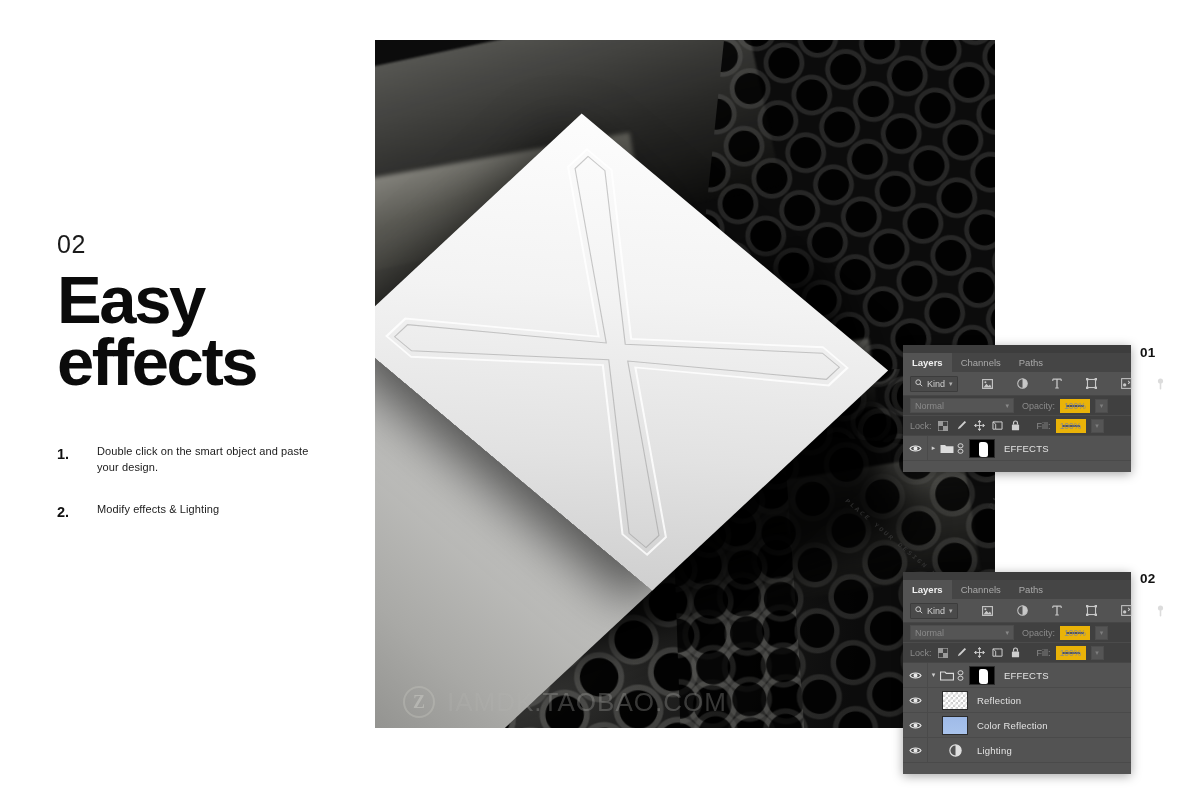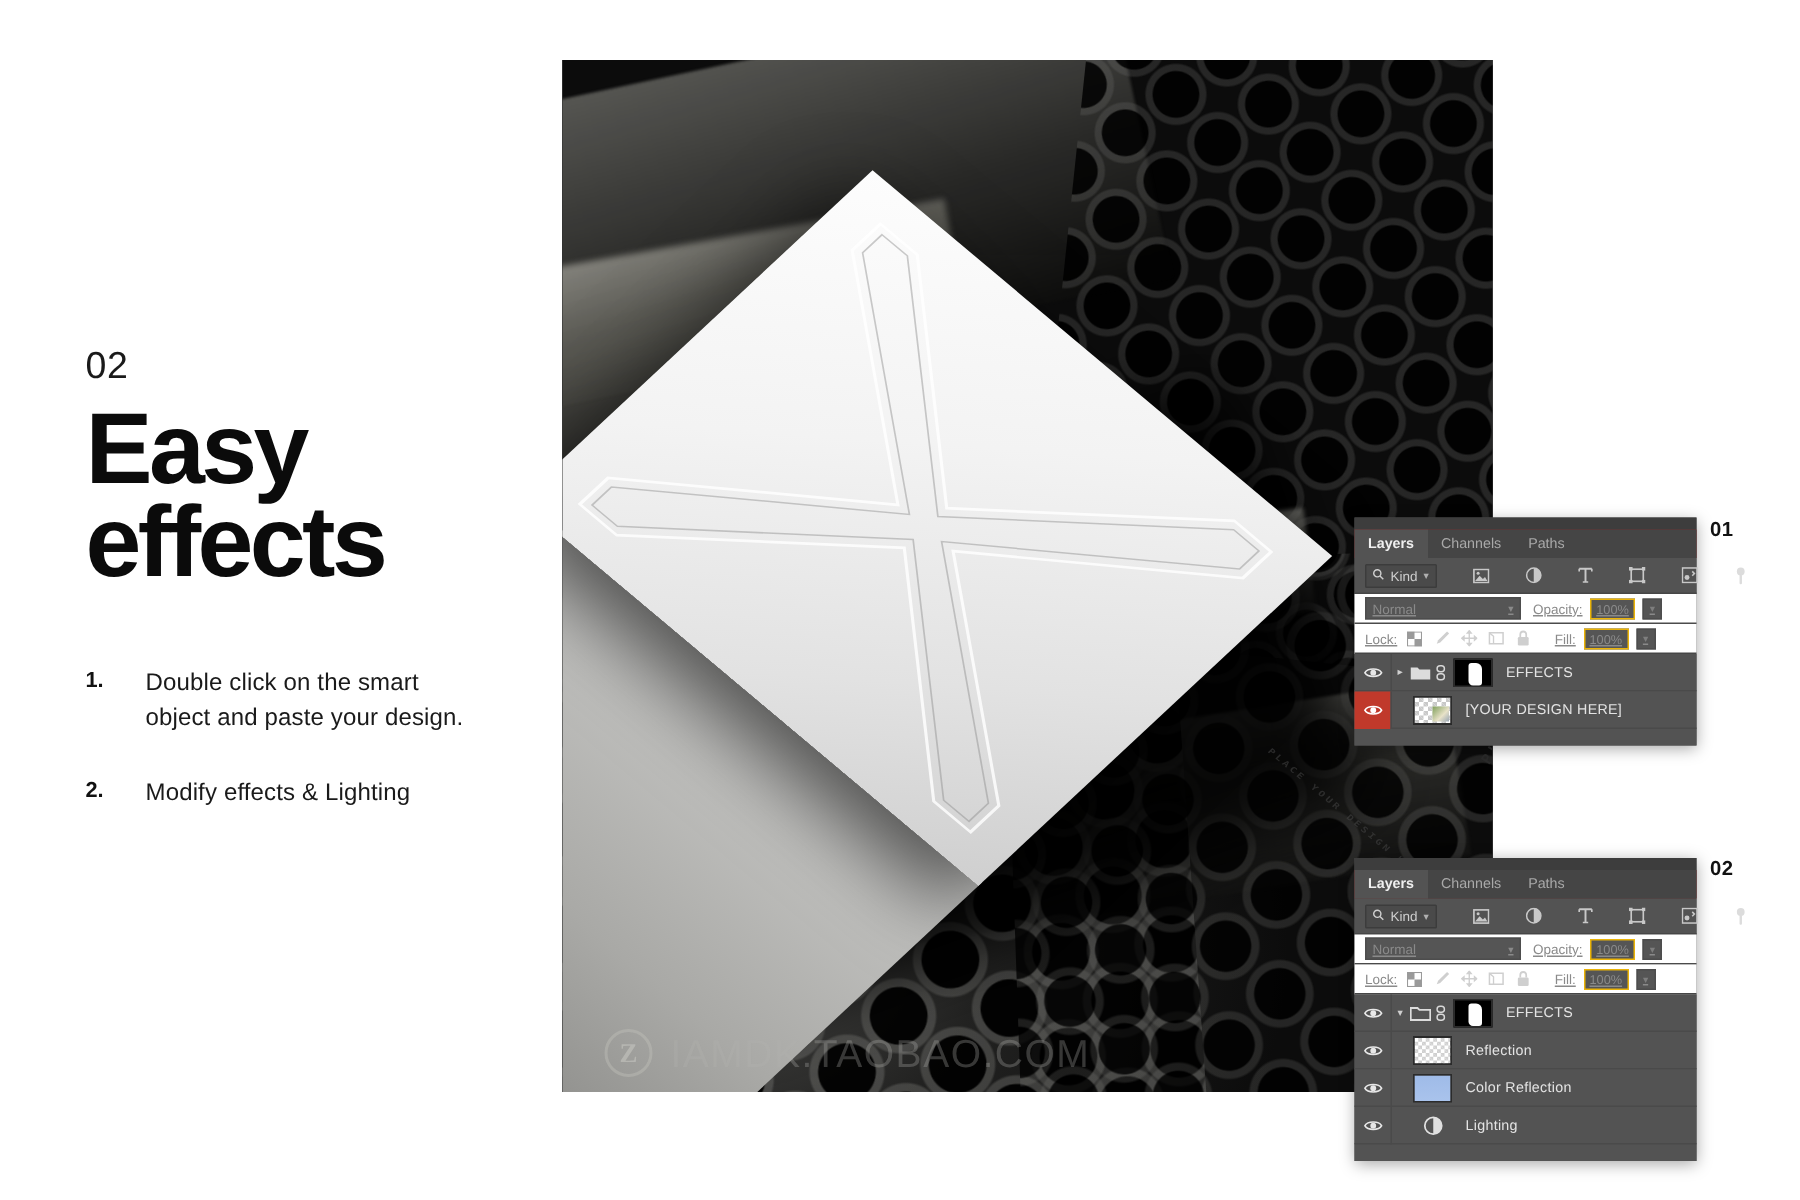--- a/index.html
+++ b/index.html
@@ -22,21 +22,21 @@
     font-size: 67px; font-weight: 700; line-height: .92;
     letter-spacing: -2.4px; color: #0b0b0b;
   }
   .instructions { margin-top: 52px; width: 260px; }
   .instr-row { display: flex; margin-bottom: 26px; }
   .instr-num {
     width: 40px; flex: 0 0 40px;
     font-size: 14.5px; font-weight: 700; color: #111; line-height: 1.45;
   }
   .instr-text {
-    font-size: 16px; color: #1a1a1a; line-height: 1.45; letter-spacing: .1px;
+    font-size: 11px; color: #1a1a1a; line-height: 1.45; letter-spacing: .1px;
   }
 
   
   .photo {
     position: absolute; left: 375px; top: 40px;
     width: 620px; height: 688px;
     overflow: hidden;
     background:
       radial-gradient(ellipse 60% 45% at 18% 86%, #4a4a48 0%, #222221 45%, #0c0c0c 100%),
       radial-gradient(ellipse 55% 40% at 85% 20%, #3a3a38 0%, #1a1a19 50%, #070707 100%),
@@ -179,33 +179,32 @@
   .kind-select .caret { margin-left: auto; font-size: 7px; color: #b0b0b0; }
   .f-icon {
     width: 14px; height: 14px; display: flex; align-items: center; justify-content: center;
     color: #c8c8c8;
   }
   .f-icon svg { display: block; }
 
   .ps-mode-row, .ps-lock-row {
     display: flex; align-items: center; height: 20px;
     padding: 0 7px; gap: 5px; color: #8a8a8a; font-size: 9px;
-    background: #ffffff;
-    text-decoration: underline;
+    background: #404040;
   }
   .ps-mode-row { border-bottom: 1px solid #4b4b4b; }
   .ps-lock-row { border-bottom: 1px solid #464646; }
   .mode-select {
     width: 104px; height: 15px; background: #555; border: 1px solid #4d4d4d;
     display: flex; align-items: center; padding: 0 4px; color: #8a8a8a; font-size: 9px;
   }
   .mode-select .caret { margin-left: auto; font-size: 7px; }
   .op-label { margin-left: 3px; }
   .op-box {
-    width: 30px; height: 14px; border: 1px solid #eab308; background: #555;
+    width: 30px; height: 14px; border: 6px solid #eab308; background: #555;
     display: flex; align-items: center; justify-content: center; font-size: 8.5px; color: #8a8a8a; text-align: right;
   }
   .op-caret { font-size: 7px; color: #7e7e7e; border: 1px solid #4d4d4d; width: 13px; height: 14px;
               display: flex; align-items: center; justify-content: center; background: #555; }
   .lock-label { color: #8a8a8a; }
   .l-icon { width: 13px; height: 13px; display: flex; align-items: center; justify-content: center; color: #9a9a9a; }
   .fill-label { margin-left: 10px; }
 
   .ps-layer {
     display: flex; align-items: center; height: 25px;
@@ -456,34 +455,20 @@
       <div class="link-ico">
         <svg width="7" height="11" viewBox="0 0 8 12">
             <rect x="1.2" y=".6" width="5.6" height="4.6" rx="2.3" fill="none" stroke="#d8d8d8" stroke-width="1.1"></rect>
             <rect x="1.2" y="6.8" width="5.6" height="4.6" rx="2.3" fill="none" stroke="#d8d8d8" stroke-width="1.1"></rect>
           </svg>
       </div>
       <div class="thumb mask"></div>
       <div class="layer-name">EFFECTS</div>
     </div>
 
-    <div class="ps-layer">
-      <div class="eye-cell alert">
-        <svg width="13" height="9" viewBox="0 0 14 9">
-            <path d="M1 4.5 C3 1 11 1 13 4.5 C11 8 3 8 1 4.5 Z" fill="none" stroke="#ffffff" stroke-width="1.1"></path>
-            <circle cx="7" cy="4.5" r="2.1" fill="#ffffff"></circle>
-          </svg>
-      </div>
-      <div class="layer-divider"></div>
-      <div class="disc-arrow"></div>
-      <div class="thumb checker">
-          <span class="mini"></span>
-        </div>
-      <div class="layer-name">[YOUR DESIGN HERE]</div>
-    </div>
 
 
     <div class="ps-footer"></div>
   </div>
 
   <div class="ps-panel" id="ps-panel-2">
     <div class="ps-topbar"></div>
 
     <div class="ps-tabs">
       <div class="ps-tab active">Layers</div>

